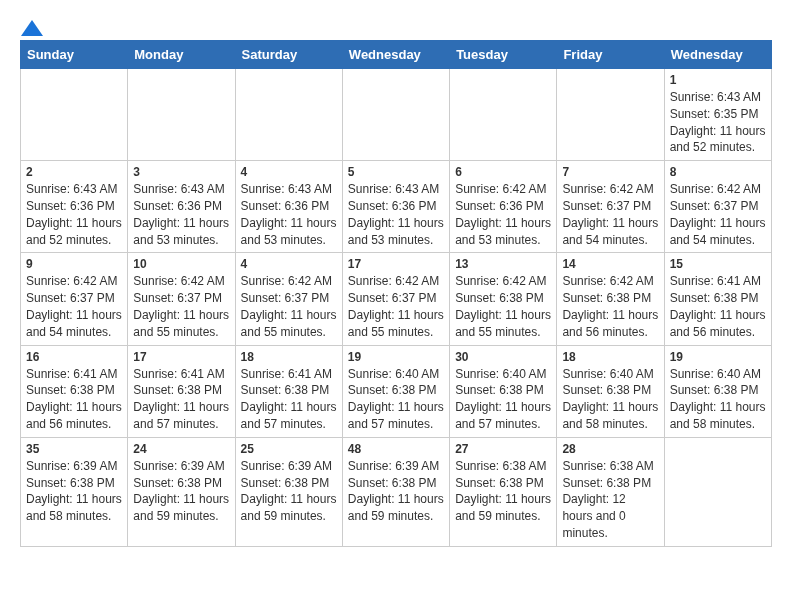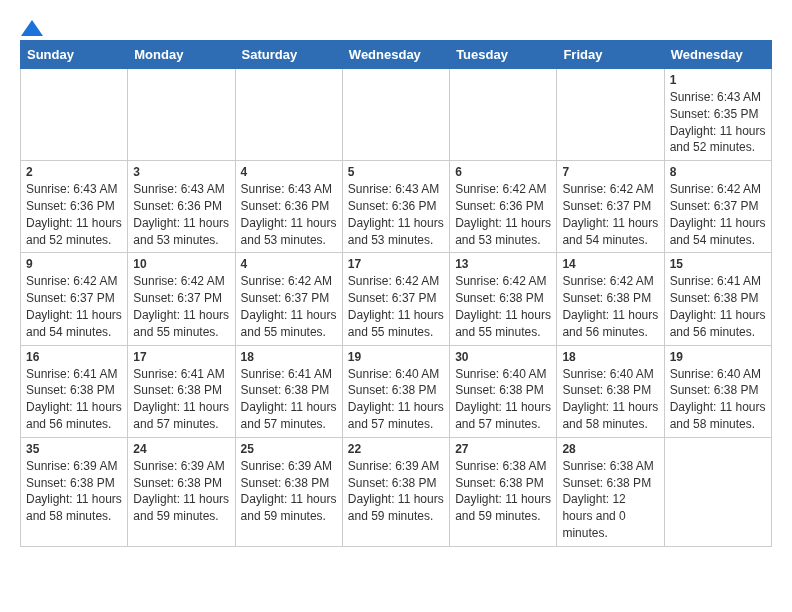--- a/index.html
+++ b/index.html
@@ -263,21 +263,21 @@
 Sunset: 6:38 PM
 Daylight: 11 hours and 59 minutes.</div>
           </td>
           <td>
             <div class="day-number">25</div>
             <div class="day-info" style="white-space: pre-line;">Sunrise: 6:39 AM
 Sunset: 6:38 PM
 Daylight: 11 hours and 59 minutes.</div>
           </td>
           <td>
-            <div class="day-number">22</div>
+            <div class="day-number">48</div>
             <div class="day-info" style="white-space: pre-line;">Sunrise: 6:39 AM
 Sunset: 6:38 PM
 Daylight: 11 hours and 59 minutes.</div>
           </td>
           <td>
             <div class="day-number">27</div>
             <div class="day-info" style="white-space: pre-line;">Sunrise: 6:38 AM
 Sunset: 6:38 PM
 Daylight: 11 hours and 59 minutes.</div>
           </td>

